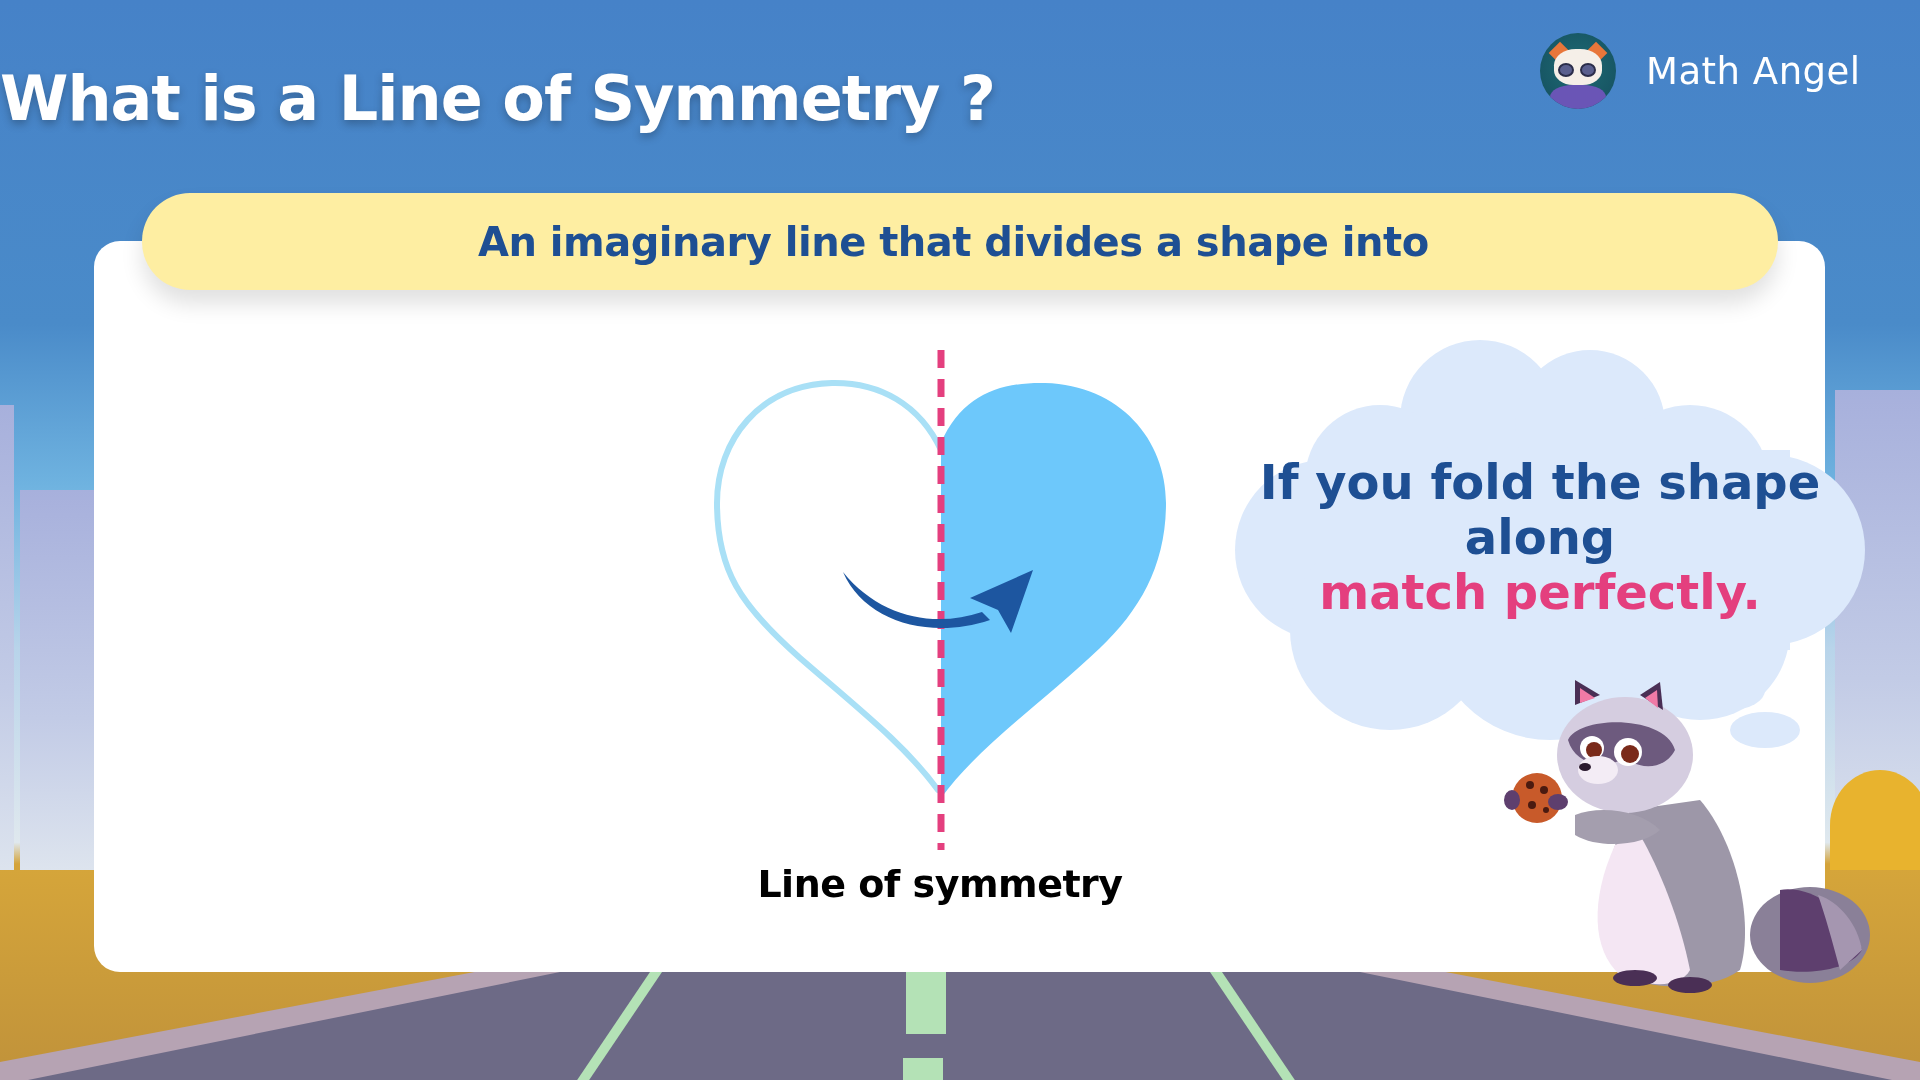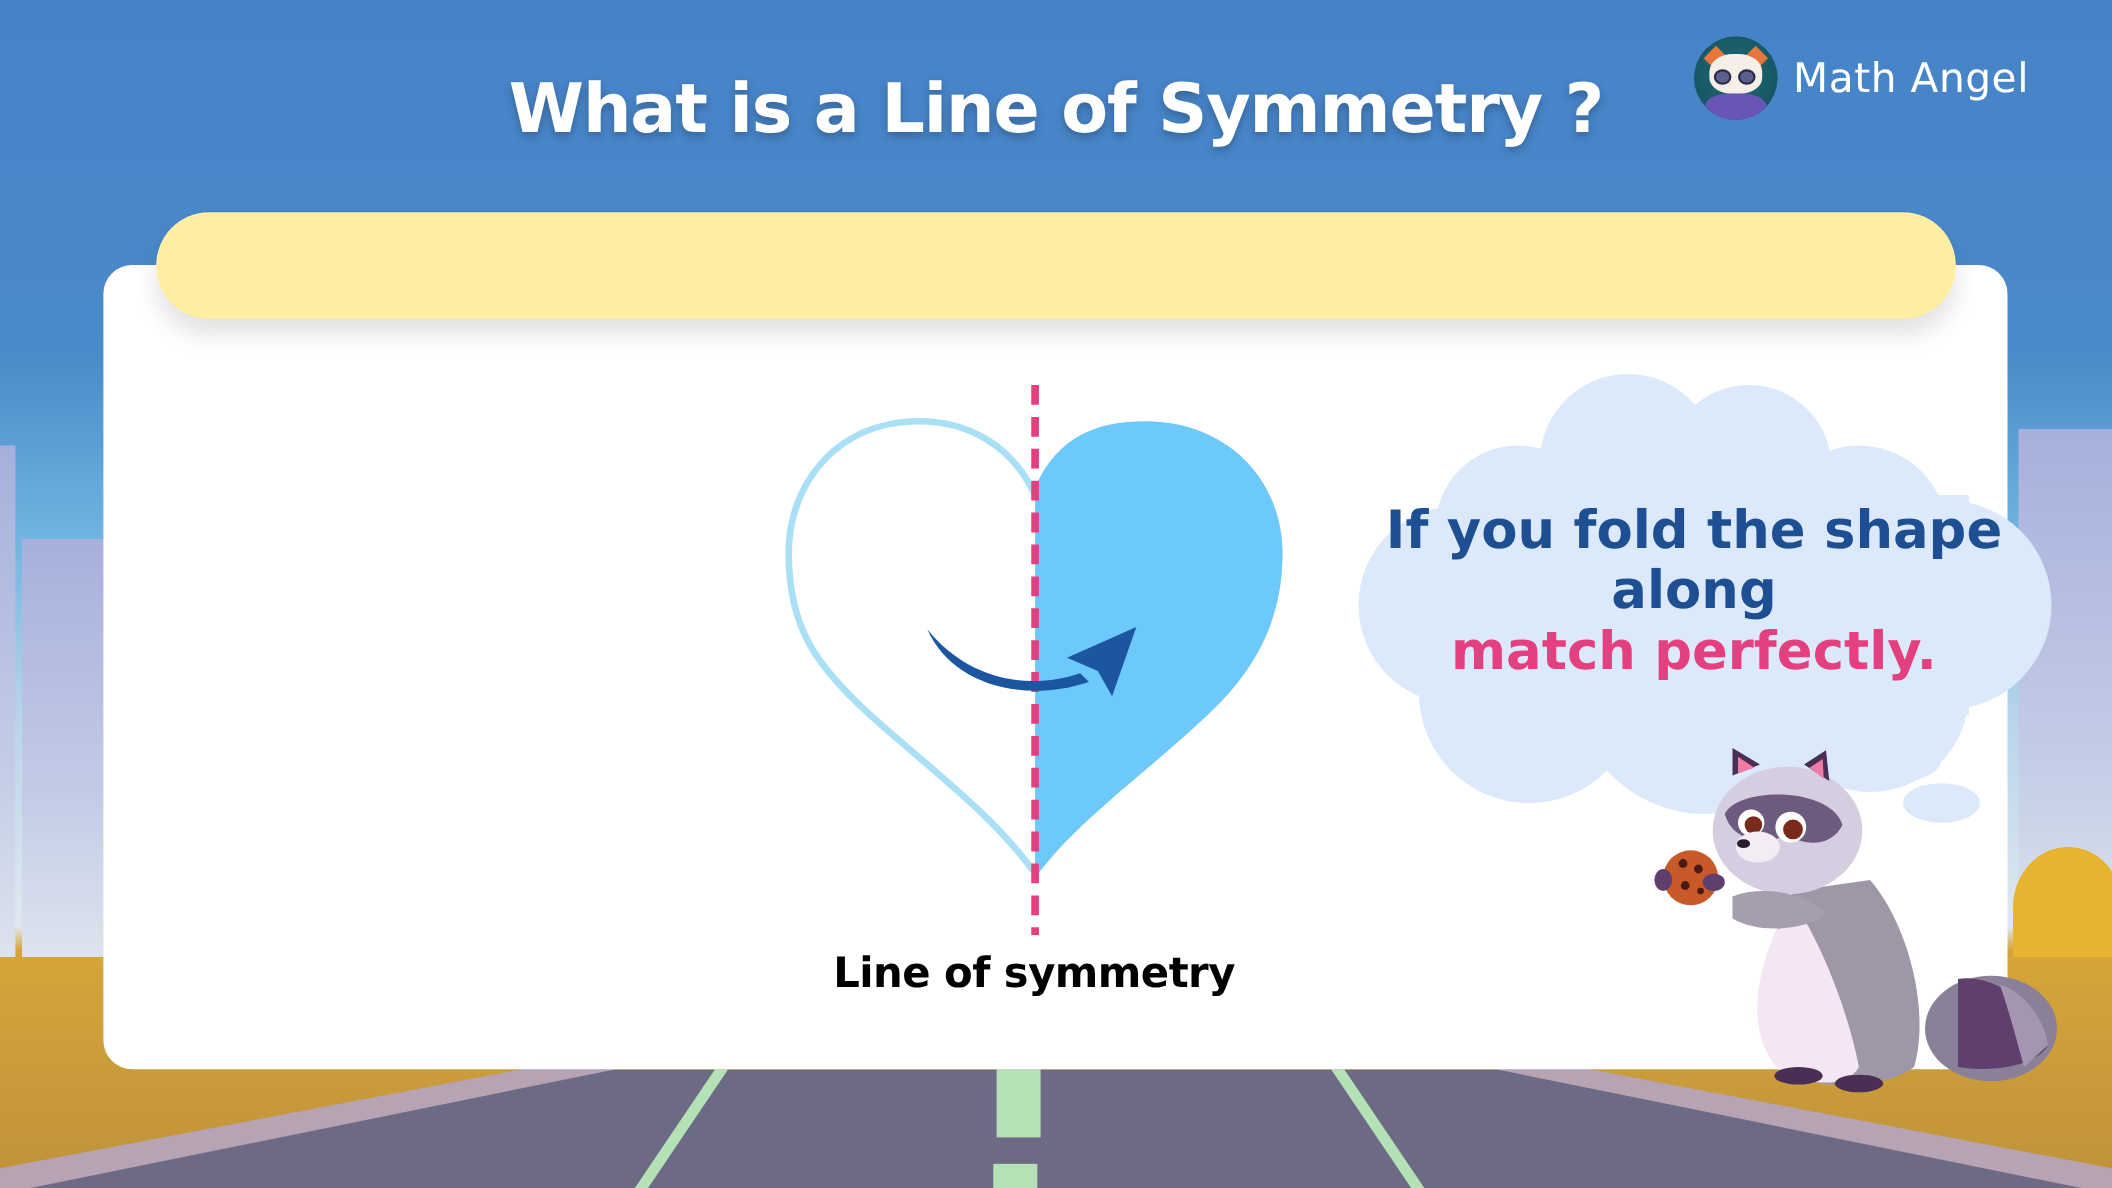--- a/index.html
+++ b/index.html
@@ -18,26 +18,26 @@
     clip-path: polygon(28% 0, 72% 0, 100% 100%, 0 100%);
   }
   .curb-l { position: absolute; top: 960px; left: 0; width: 560px; height: 120px; background: #b6a3b3;
     clip-path: polygon(100% 0, 100% 10%, 5% 100%, 0 100%, 0 85%, 96% 0); }
   .curb-r { position: absolute; top: 960px; right: 0; width: 560px; height: 120px; background: #b6a3b3;
     clip-path: polygon(0 0, 4% 0, 100% 85%, 100% 100%, 95% 100%, 0 10%); }
   .lane { position: absolute; background: #b4e2b6; }
   .bush { position: absolute; background: #e8b32e; border-radius: 50% 50% 0 0; }
 
   .title {
-    position: absolute; top: 62px; left: 0; width: 1920px; text-align: center;
+    position: absolute; top: 62px; left: 0; width: 1920px; text-align: left;
     font-family: "DejaVu Sans", sans-serif; font-weight: bold; font-size: 62px; color: #ffffff;
     letter-spacing: -1px;
     text-shadow: 0 4px 8px rgba(0,0,0,0.25);
   }
-  .logo { position: absolute; top: 33px; left: 1540px; display: flex; align-items: center; gap: 14px; }
+  .logo { position: absolute; top: 33px; left: 1540px; display: flex; align-items: center; gap: 30px; }
   .logo-badge {
     width: 76px; height: 76px; border-radius: 50%;
     background: radial-gradient(circle at 50% 45%, #1f6b73 0%, #144d5e 100%);
     position: relative; overflow: hidden;
   }
   .logo-badge .face { position: absolute; left: 14px; top: 16px; width: 48px; height: 36px; background: #f5efe8; border-radius: 45% 45% 40% 40%; }
   .logo-badge .ear-l { position: absolute; left: 12px; top: 12px; width: 16px; height: 16px; background: #e8763a; transform: rotate(45deg); }
   .logo-badge .ear-r { position: absolute; left: 48px; top: 12px; width: 16px; height: 16px; background: #e8763a; transform: rotate(45deg); }
   .logo-badge .glass { position: absolute; top: 30px; width: 16px; height: 14px; border-radius: 50%; background: #5a5f8e; border: 2px solid #2b2d4a; }
   .logo-badge .hood { position: absolute; left: 10px; top: 52px; width: 56px; height: 30px; background: #6a55b6; border-radius: 40% 40% 0 0; }
@@ -101,20 +101,21 @@
     <div class="face"></div>
     <div class="glass" style="left:18px;"></div>
     <div class="glass" style="left:40px;"></div>
   </div>
   <span class="logo-text">Math Angel</span>
 </div>
 
 <div class="card"></div>
 
 <div class="banner">
+  <span class="dark">An imaginary line that divides a shape into </span>
 </div>
 
 <svg class="diagram" viewBox="0 0 480 520" width="480" height="520">
 
   <path d="M241,103 C262,55 300,42 345,43 C420,45 466,100 466,163 C466,225 440,270 400,308 C340,365 280,405 241,458 Z" fill="#6dc8fb"></path>
 
   <path d="M241,110 C220,65 180,42 132,43 C60,45 17,100 17,163 C17,230 40,265 100,318 C160,370 205,405 238,450" fill="none" stroke="#a9e0f6" stroke-width="6" stroke-linecap="round"></path>
 
   <line x1="241" y1="10" x2="241" y2="510" stroke="#e43f7e" stroke-width="7" stroke-dasharray="18,11"></line>
 

